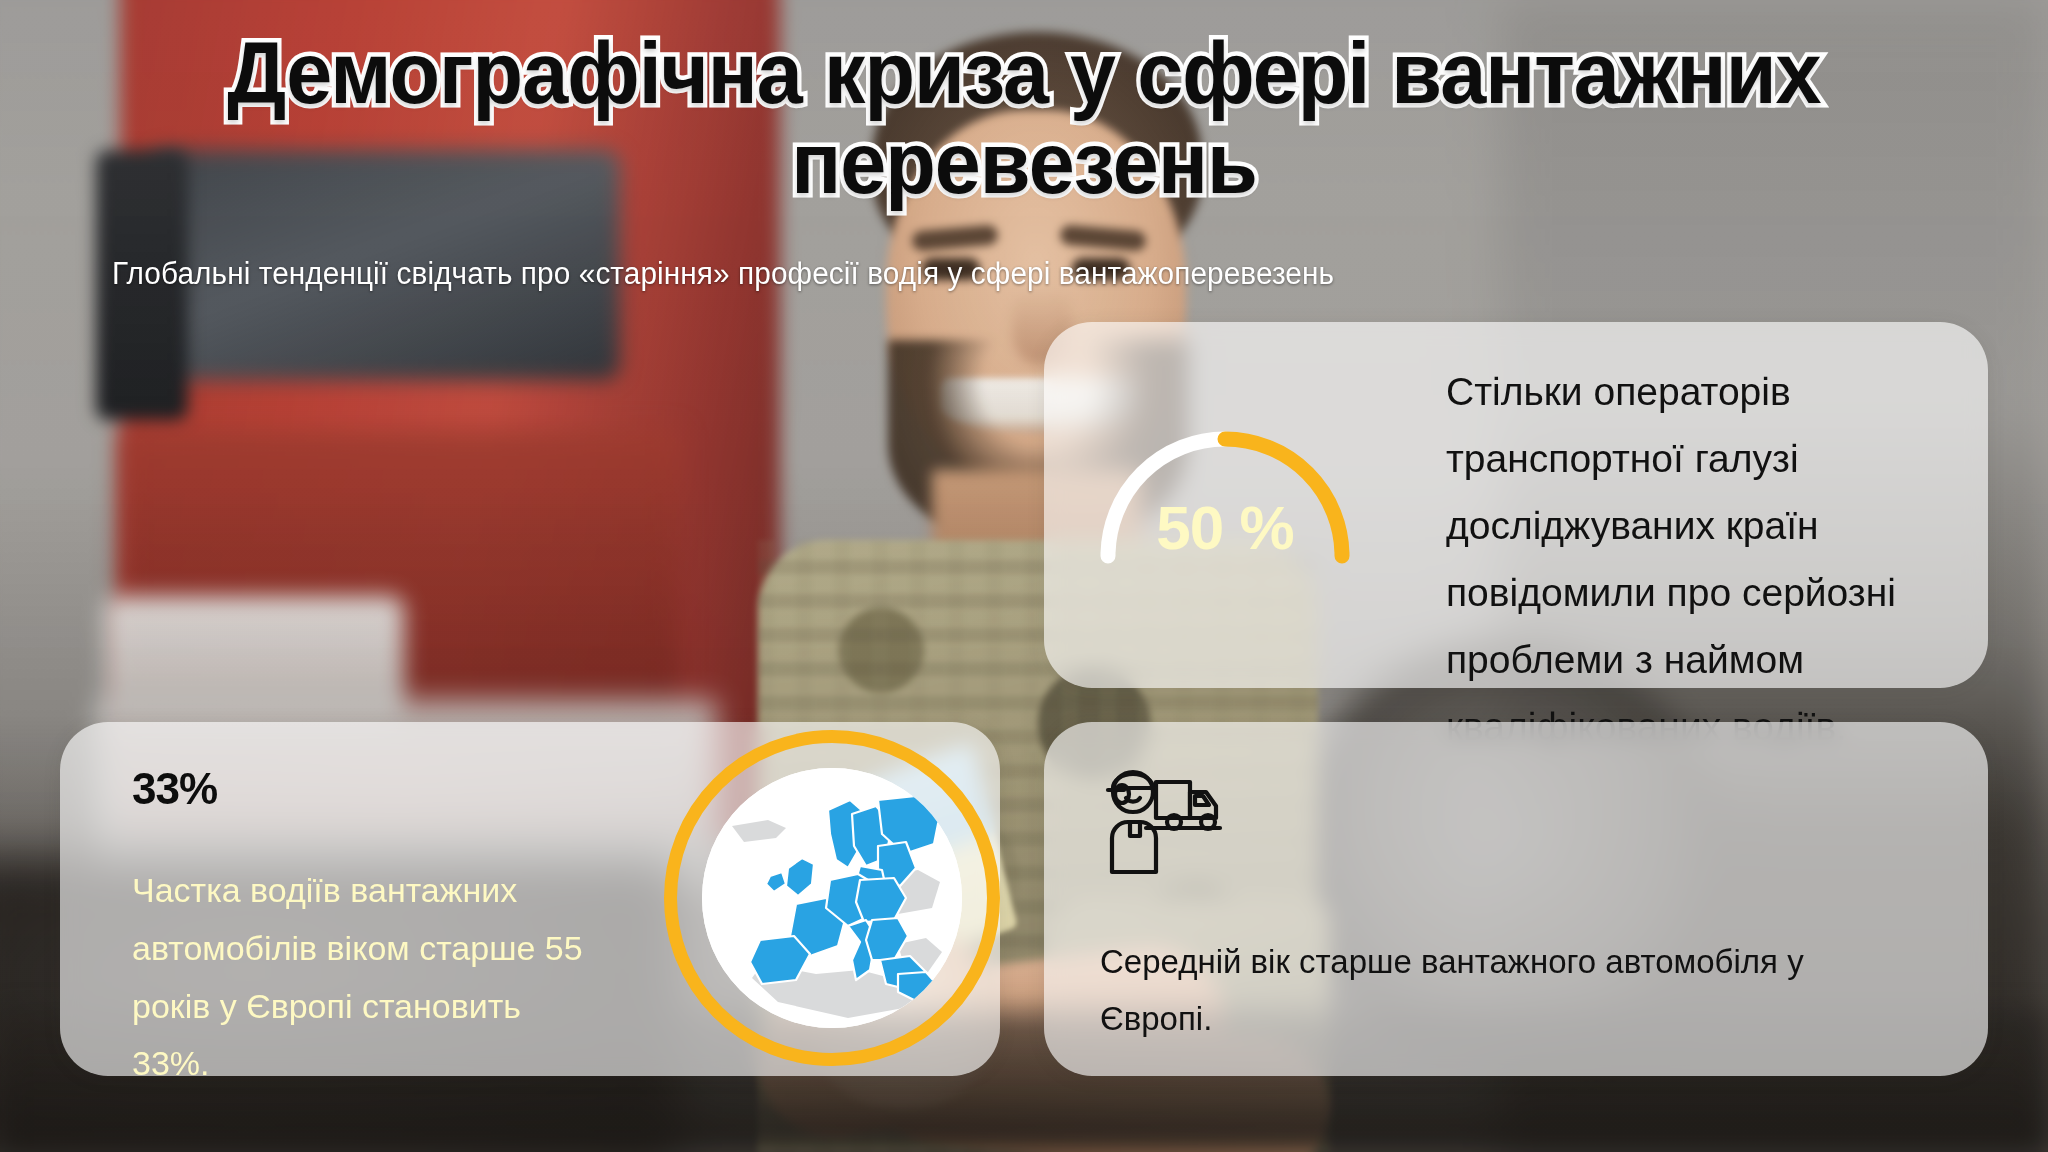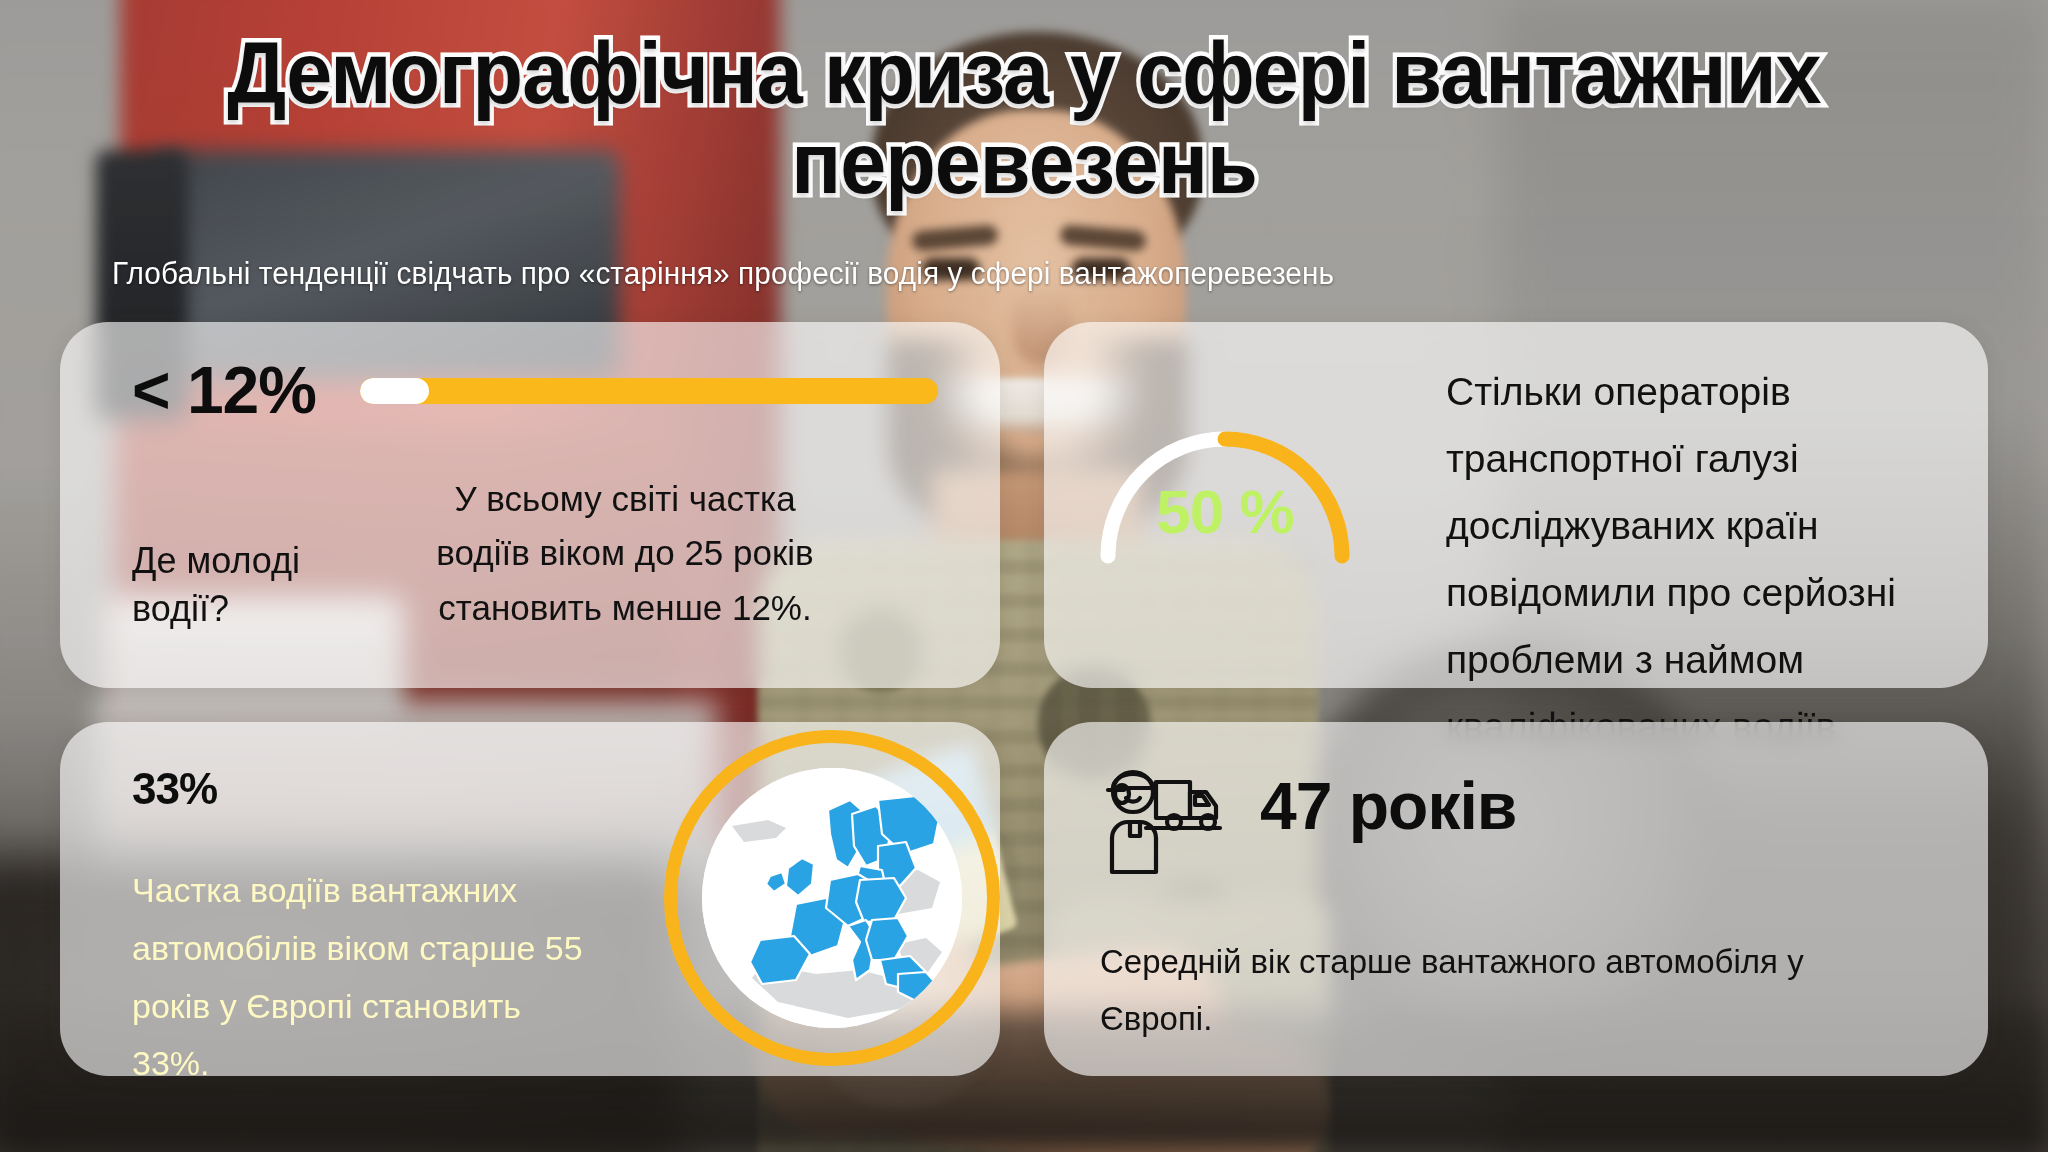--- a/index.html
+++ b/index.html
@@ -280,23 +280,23 @@
     position: absolute; left: 355px; top: 150px; width: 420px;
     font-size: 35px; color: #111; line-height: 1.55; text-align: center;
   }
 
   
   .gauge {
     position: absolute; left: 46px; top: 66px; width: 270px; height: 175px;
   }
   .gauge svg { display: block; overflow: visible; }
   .gauge-label {
-    position: absolute; left: 0; top: 88px; width: 270px;
+    position: absolute; left: 0; top: 104px; width: 270px;
     text-align: center;
-    font-size: 62px; font-weight: 700; color: #bef264;
+    font-size: 62px; font-weight: 700; color: #fef9c3;
     letter-spacing: -1px;
   }
   .c2-desc {
     position: absolute; left: 402px; top: 36px; width: 500px;
     font-size: 39px; color: #111; line-height: 1.72;
   }
 
   
   .c3-stat {
     position: absolute; left: 72px; top: 42px;
@@ -374,30 +374,20 @@
     <div class="photo-soft"></div>
   </div>
 
   <div class="header">
     <h1 class="title">Демографічна криза у сфері вантажних перевезень</h1>
     <p class="subtitle">Глобальні тенденції свідчать про «старіння» професії водія у сфері вантажоперевезень</p>
   </div>
 
   <div class="cards">
 
-    <div class="card card--c1">
-      <div class="c1-stat">&lt; 12%</div>
-
-      <div class="c1-bar">
-        <div class="c1-bar-fill" id="bar-white" style="width: 12%;"></div>
-      </div>
-
-      <div class="c1-q">Де молоді водії?</div>
-      <div class="c1-desc">У всьому світі частка водіїв віком до 25 років становить менше 12%.</div>
-    </div>
 
     <div class="card card--c2">
       <div class="gauge">
         <svg width="270" height="175" viewBox="0 0 270 175" aria-hidden="true">
           <path d="M 18 168 A 117 117 0 0 1 135 51" fill="none" stroke="#ffffff" stroke-width="15" stroke-linecap="round"></path>
           <path d="M 135 51 A 117 117 0 0 1 252 168" fill="none" stroke="#F9B41C" stroke-width="15" stroke-linecap="round"></path>
         </svg>
         <div class="gauge-label">50 %</div>
       </div>
       <div class="c2-desc">Стільки операторів транспортної галузі досліджуваних країн повідомили про серйозні проблеми з наймом кваліфікованих водіїв.</div>
@@ -465,18 +455,17 @@
           <circle cx="33" cy="36" r="20"></circle>
           <path d="M13 32 a20 14 0 0 1 40 0z"></path>
           <path d="M8 34 h16"></path>
           <ellipse cx="22" cy="38" rx="7" ry="9"></ellipse>
           <path d="M26 42 a8 7 0 0 0 14 0"></path>
 
           <path d="M12 116 V82 a16 16 0 0 1 16 -16 h12 a16 16 0 0 1 16 16 v34z"></path>
           <path d="M30 66 v14 h10 V66"></path>
         </svg>
       </div>
-      <div class="c4-stat">47 років</div>
       <div class="c4-desc">Середній вік старше вантажного автомобіля у Європі.</div>
     </div>
 
   </div>
 </div>
 
 </body></html>

